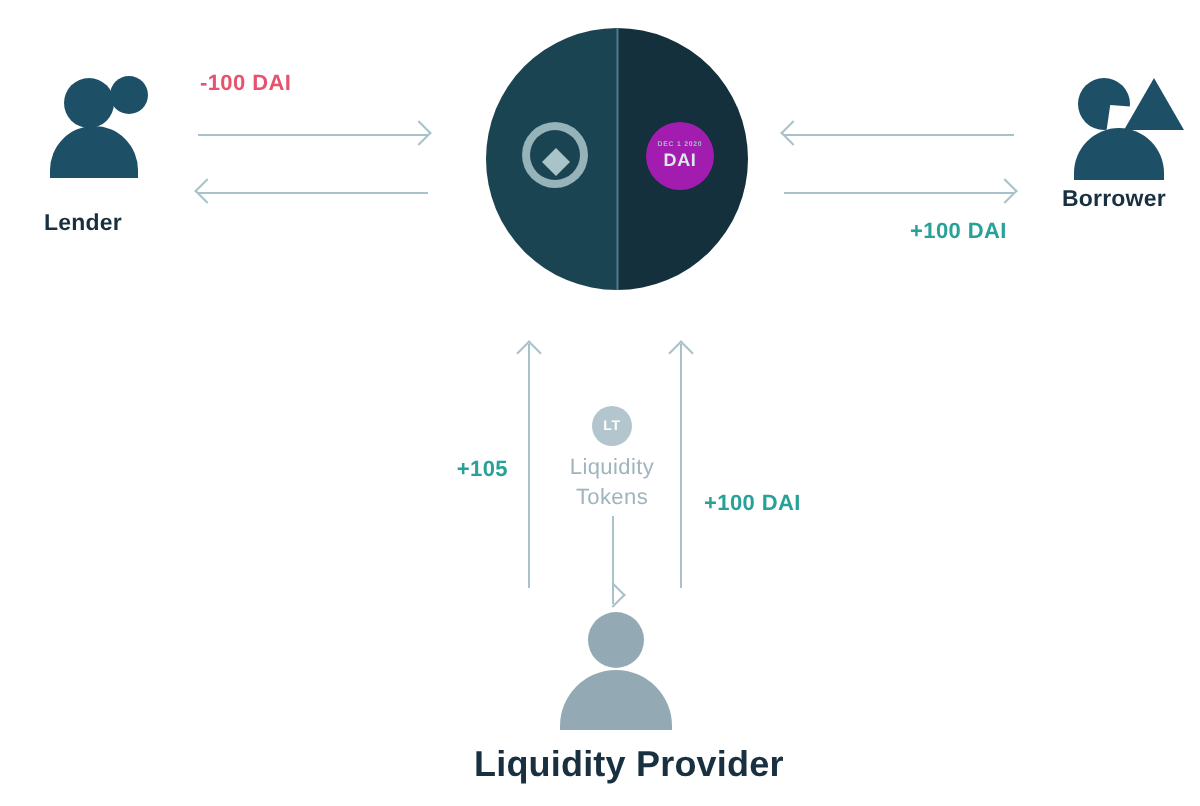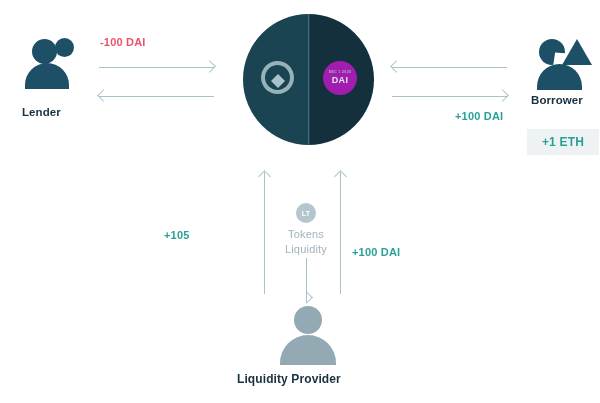--- a/index.html
+++ b/index.html
@@ -240,28 +240,28 @@
   }
 
   
   #lbl-lender-out  { left: 100px; top: 36px; text-align: right; }
   #lbl-lender-in   { left: 97px;  top: 110px; }
   #lbl-borrower-out{ left: 392px; top: 36px; }
   #lbl-borrower-in { left: 455px; top: 110px; }
 
   #lbl-lp-left {
     left: 164px; top: 228px;
-    width: 90px; text-align: left;
+    width: 90px; text-align: right;
     line-height: 14px;
   }
   #lbl-lp-right { left: 352px; top: 246px; }
 
   #lender-name   { left: 22px;  top: 106px; width: 62px; }
   #borrower-name { left: 531px; top: 94px; width: 68px; }
-  #lp-name       { left: 237px; top: 372px; width: 142px; font-size: 12px; }
+  #lp-name       { left: 237px; top: 372px; width: 142px; font-size: 18px; }
 </style>
 </head>
 <body>
 
 <div id="canvas">
 
   <div class="abs" id="pool">
     <div class="half-l"></div>
     <div class="half-r"></div>
     <div class="divider"></div>
@@ -307,43 +307,40 @@
     <div class="shaft"></div>
       <div class="head-l"></div>
   </div>
 
   <div class="h-arrow" style="left:392px; top:90px; width:115px;">
     <div class="shaft"></div>
       <div class="head-r"></div>
   </div>
   <div class="abs amt amt-pos" id="lbl-borrower-in">+100 DAI</div>
 
-  <div class="abs" id="eth-gain">
-    <span class="amt amt-pos">+1 ETH</span>
-  </div>
 
   <div class="v-arrow" style="left:258px; top:172px; height:122px;">
     <div class="shaft"></div>
       <div class="head-up"></div>
   </div>
   <div class="v-arrow" style="left:334px; top:172px; height:122px;">
     <div class="shaft"></div>
       <div class="head-up"></div>
   </div>
   <div class="v-arrow" style="left:300px; top:258px; height:44px;">
     <div class="shaft"></div>
       <div class="head-down"></div>
   </div>
 
   <div class="abs" id="lt-badge">
     <span>LT</span>
   </div>
   <div class="abs" id="lt-label">
+    <div>Liquidity</div>
     <div>Tokens</div>
-    <div>Liquidity</div>
   </div>
 
   <div class="abs" id="lbl-lp-left">
     <div class="amt amt-pos">+105</div>
   </div>
   <div class="abs amt amt-pos" id="lbl-lp-right">+100 DAI</div>
 
   <div class="abs" id="lp-icon">
     <div class="person-head head-main"></div>
     <div class="person-body body-main"></div>

